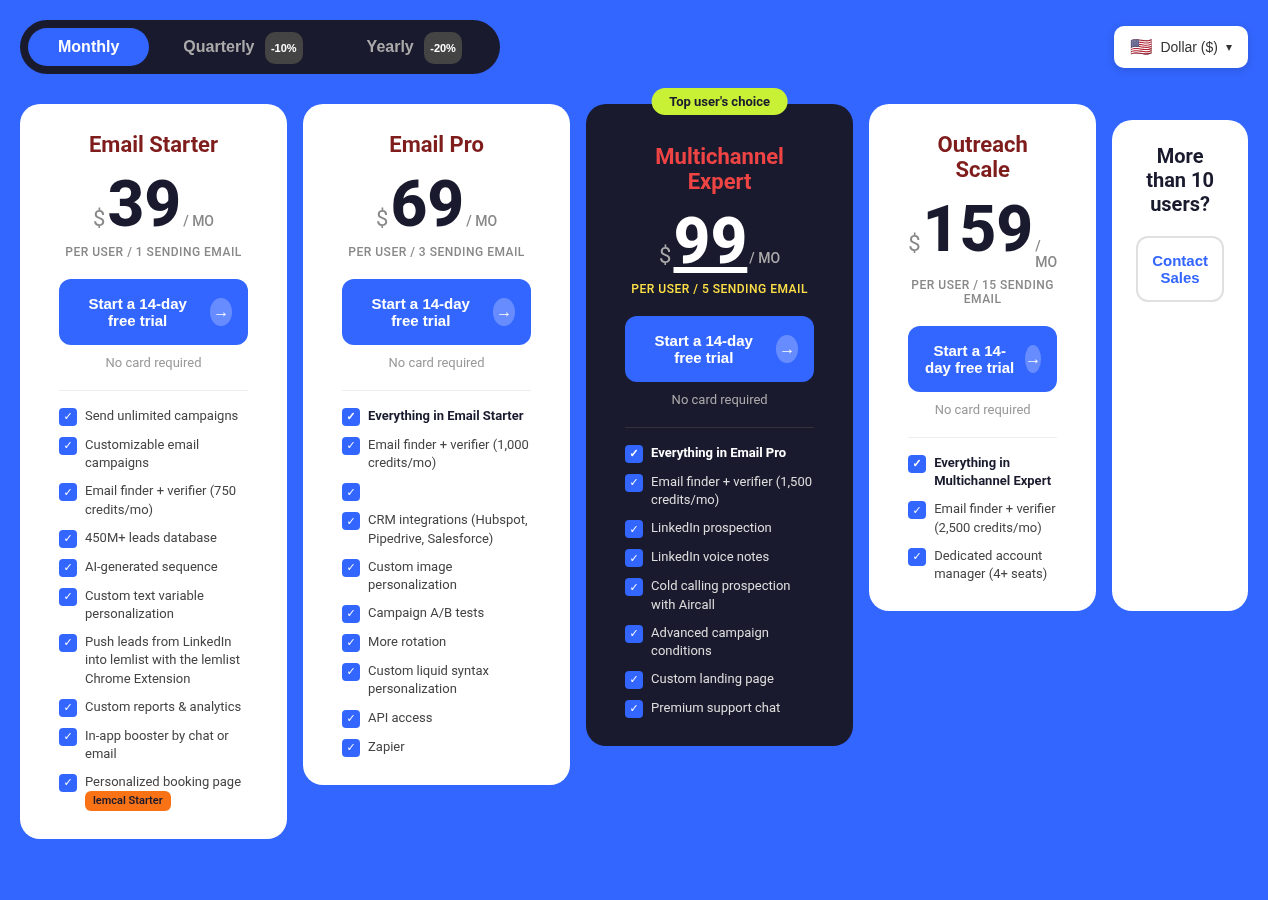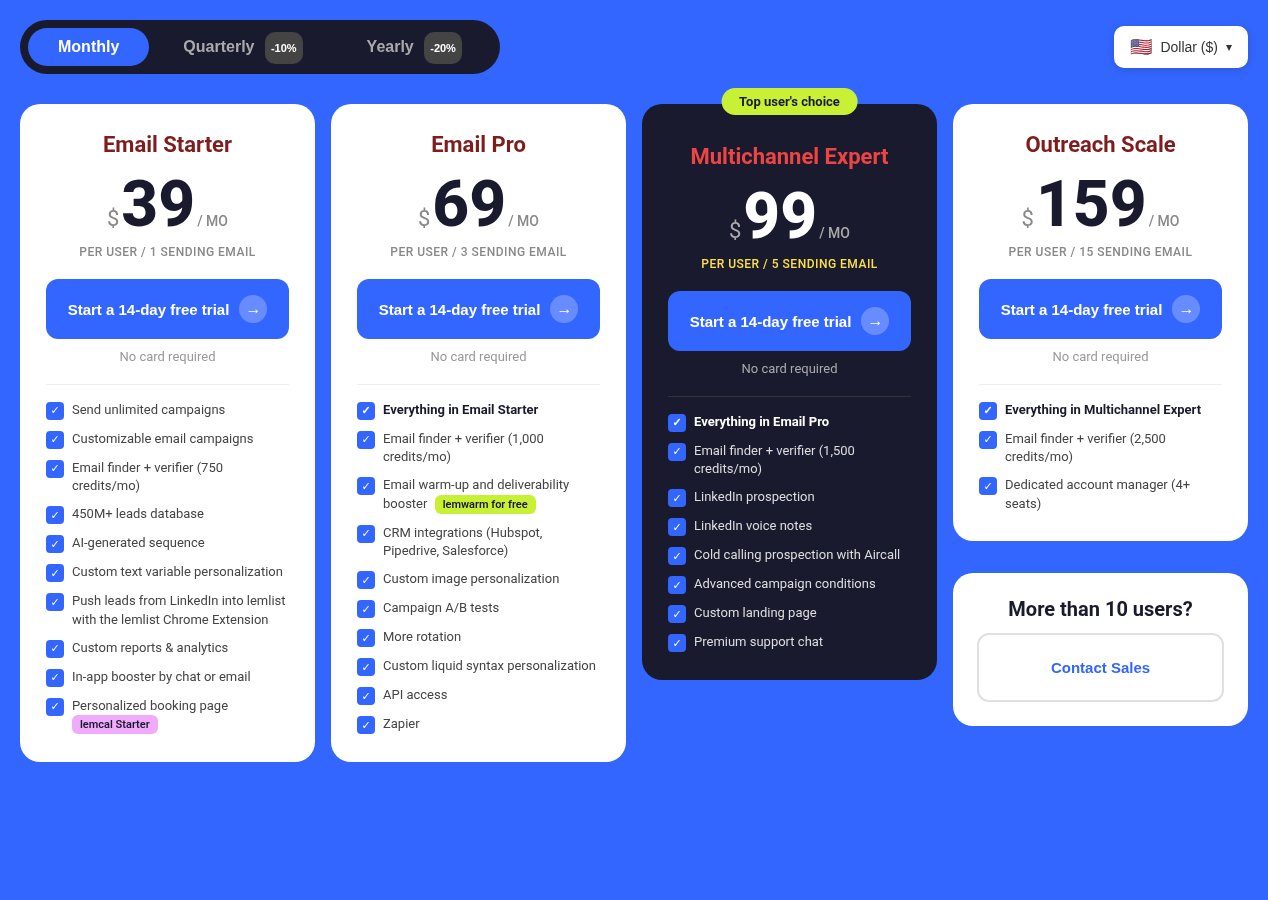--- a/index.html
+++ b/index.html
@@ -87,21 +87,21 @@
       display: grid;
       grid-template-columns: repeat(4, 1fr);
       gap: 16px;
       align-items: start;
     }
 
     
     .pricing-card {
       background: white;
       border-radius: 20px;
-      padding: 28px 26px;
+      padding: 28px 39px;
       position: relative;
     }
 
     .pricing-card.dark {
       background: #1a1a2e;
       color: white;
     }
 
     .top-badge {
       position: absolute;
@@ -149,20 +149,21 @@
 
     .price-amount {
       font-size: 64px;
       font-weight: 800;
       color: #1a1a2e;
       line-height: 1;
     }
 
     .dark .price-amount {
       color: white;
+      text-decoration: underline;
     }
 
     .price-period {
       font-size: 14px;
       color: #888;
       font-weight: 500;
     }
 
     .dark .price-period {
       color: #aaa;
@@ -280,59 +281,58 @@
       color: #1a1a2e;
       font-size: 11px;
       font-weight: 600;
       padding: 2px 8px;
       border-radius: 6px;
       margin-left: 4px;
     }
 
     .feature-tag-starter {
       display: inline-block;
-      background: #f0abfc;
+      background: #f97316;
       color: #1a1a2e;
       font-size: 11px;
       font-weight: 600;
       padding: 2px 8px;
       border-radius: 6px;
     }
 
     
     .more-users-card {
       background: white;
       border-radius: 20px;
       padding: 24px;
       text-align: center;
       margin-top: 16px;
     }
 
     .more-users-title {
       font-size: 20px;
       font-weight: 700;
       color: #1a1a2e;
-      margin-bottom: 12px;
+      margin-bottom: 20px;
     }
 
     .contact-sales-btn {
       width: 100%;
       background: white;
       color: #3366ff;
       border: 2px solid #e0e0e0;
       border-radius: 12px;
-      padding: 24px;
+      padding: 14px;
       font-size: 15px;
       font-weight: 600;
       cursor: pointer;
     }
 
     .outreach-column {
       display: flex;
-      flex-direction: column;
       gap: 16px;
     }
 
     .chevron-down {
       font-size: 12px;
     }
   </style>
 </head>
 <body>
 
@@ -434,21 +434,20 @@
       <li class="feature-item bold-feature">
           <span class="check-icon">✓</span>
           <span>Everything in Email Starter</span>
         </li>
       <li class="feature-item">
           <span class="check-icon">✓</span>
           <span>Email finder + verifier (1,000 credits/mo)</span>
         </li>
       <li class="feature-item">
           <span class="check-icon">✓</span>
-          <span>Email warm-up and deliverability booster <span class="feature-tag">lemwarm for free</span></span>
         </li>
       <li class="feature-item">
           <span class="check-icon">✓</span>
           <span>CRM integrations (Hubspot, Pipedrive, Salesforce)</span>
         </li>
       <li class="feature-item">
           <span class="check-icon">✓</span>
           <span>Custom image personalization</span>
         </li>
       <li class="feature-item">

